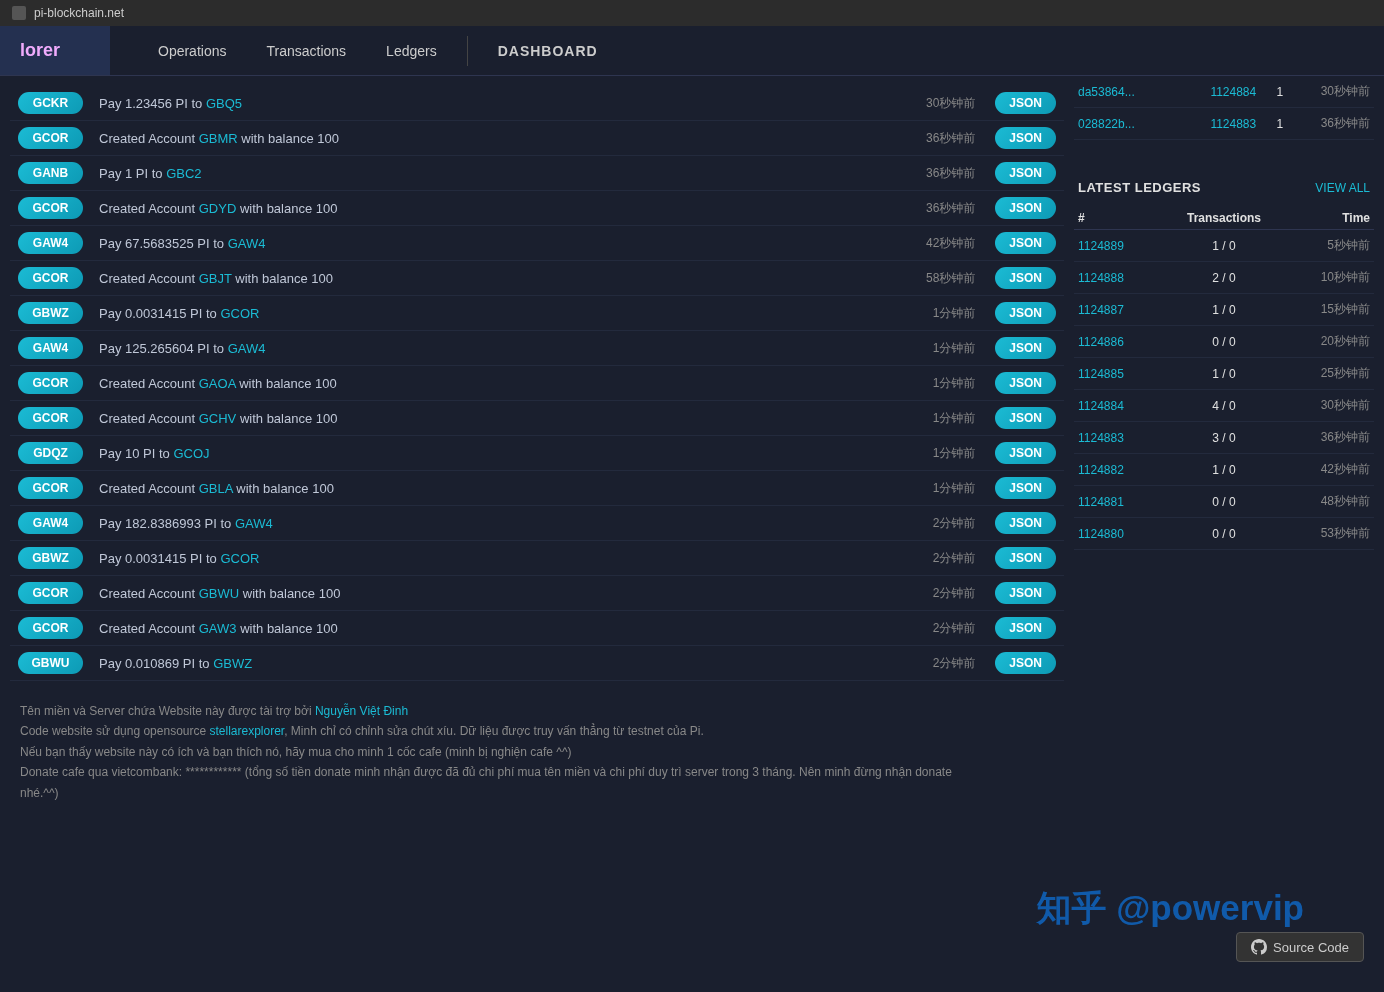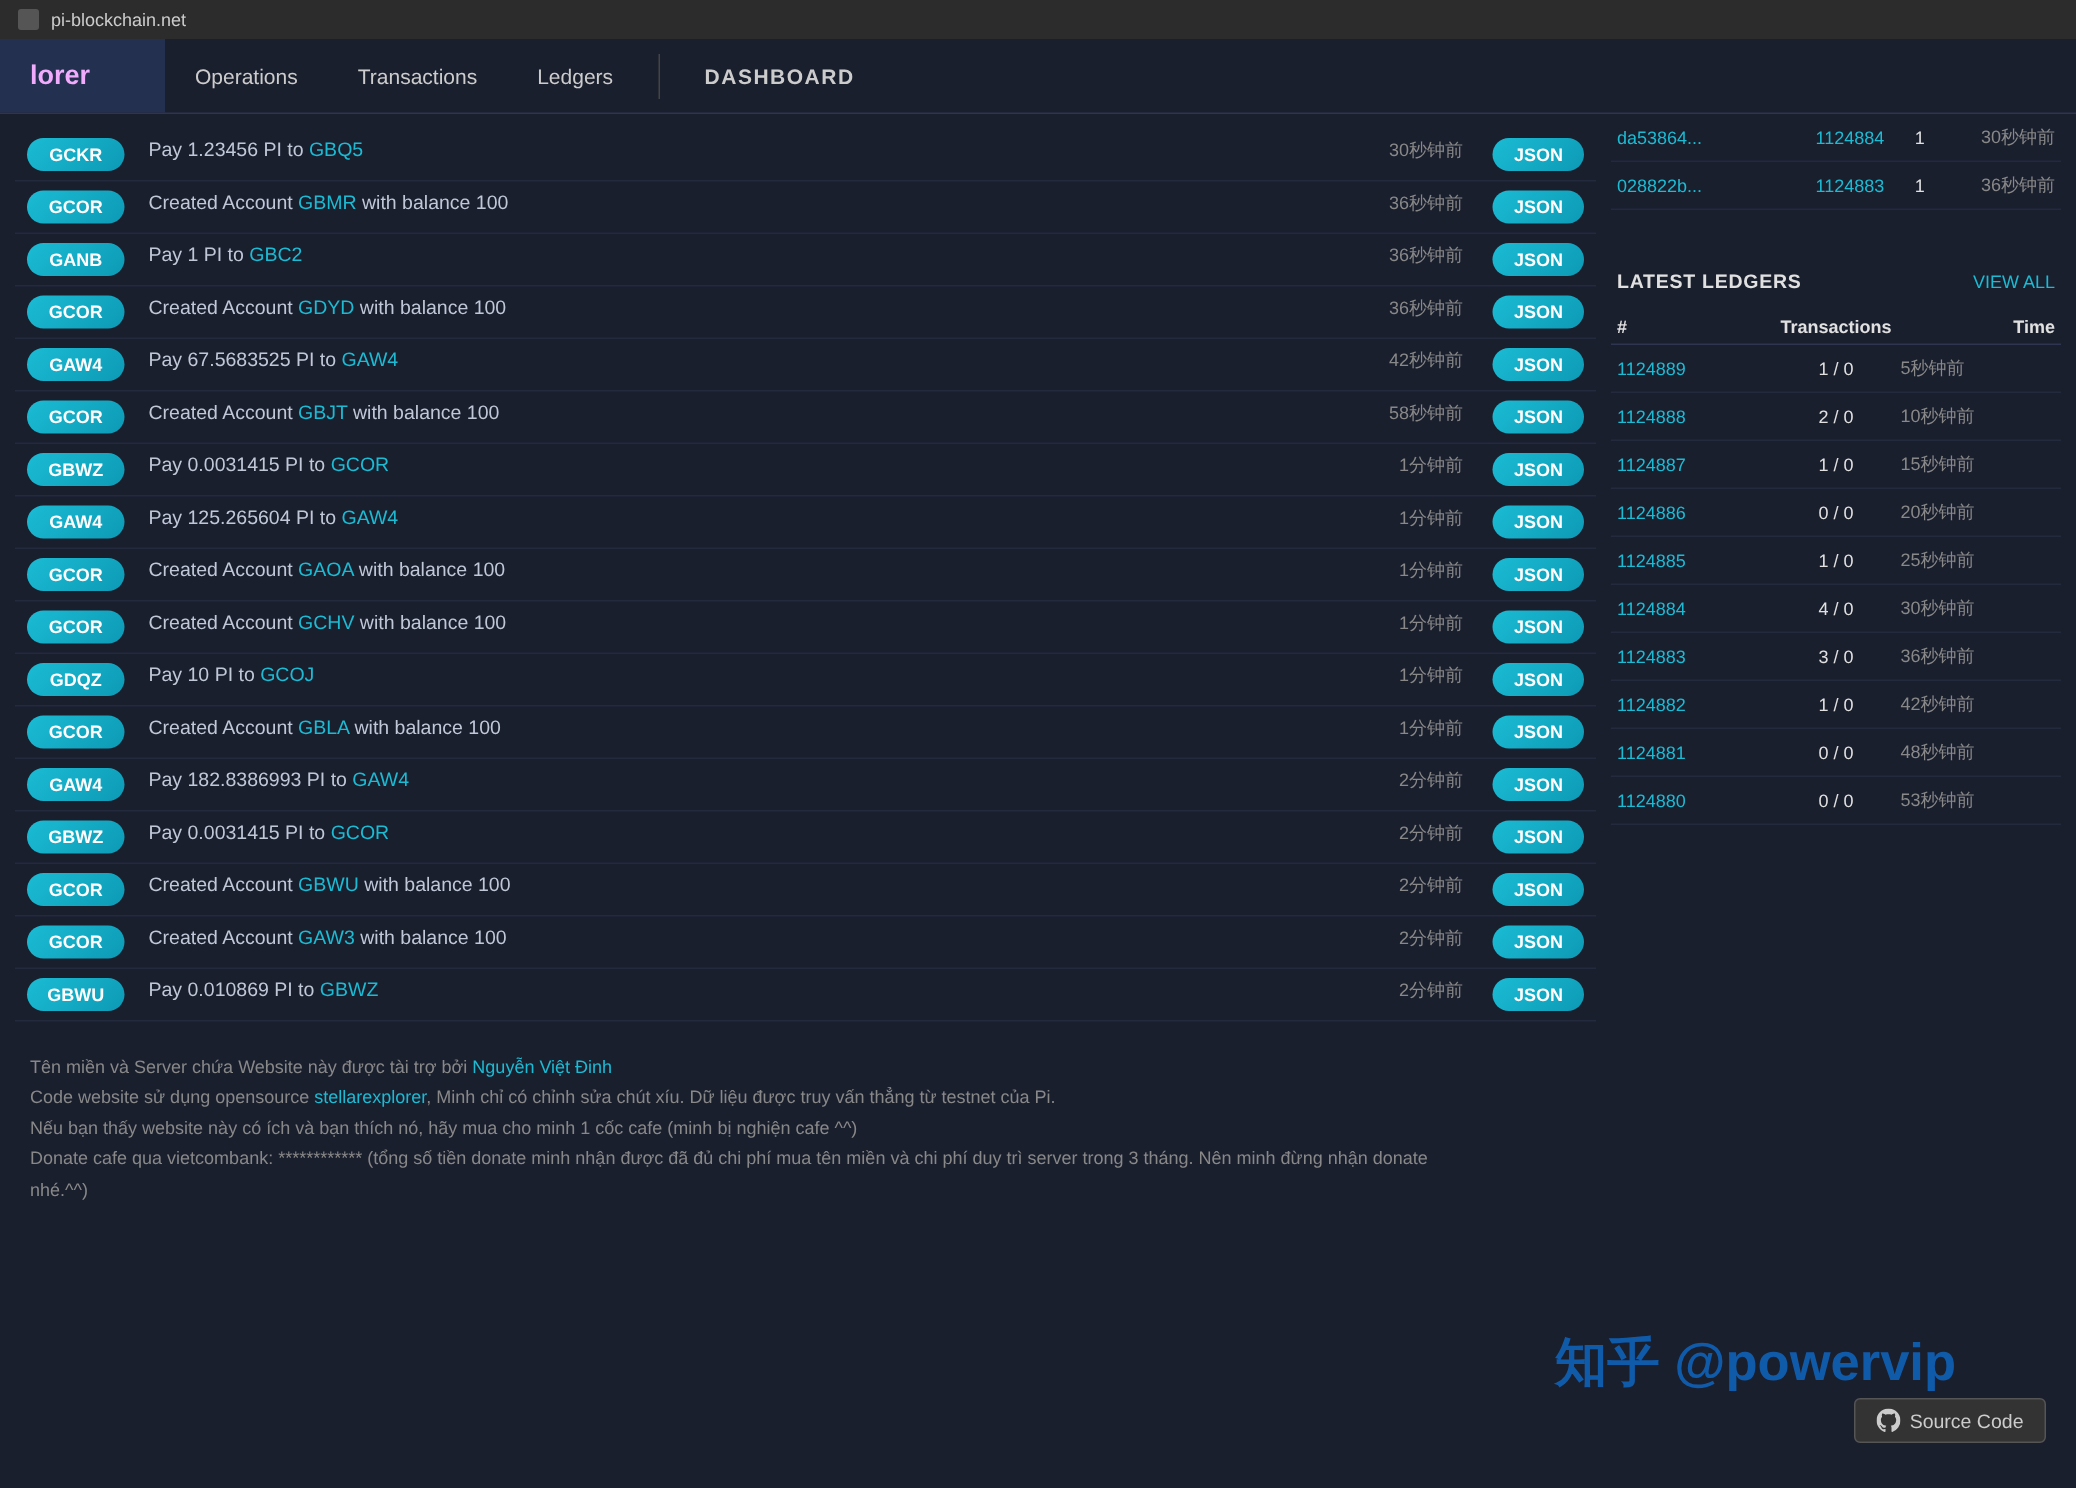--- a/index.html
+++ b/index.html
@@ -47,20 +47,21 @@
       align-items: center;
       font-size: 18px;
       font-weight: bold;
       min-width: 110px;
     }
     .nav-links {
       display: flex;
       align-items: center;
       height: 100%;
       gap: 0;
+      margin-left: 28px;
     }
     .nav-link {
       padding: 0 20px;
       height: 100%;
       display: flex;
       align-items: center;
       color: #ccc;
       cursor: pointer;
       font-size: 14px;
       text-decoration: none;
@@ -94,20 +95,21 @@
       padding: 10px 0 10px 10px;
       min-width: 0;
     }
 
     .op-table {
       width: 100%;
       border-collapse: collapse;
     }
     .op-row {
       display: flex;
+      align-items: center;
       padding: 6px 8px;
       border-bottom: 1px solid #232a3d;
     }
 
     .op-badge {
       background: linear-gradient(135deg, #1bbbd4, #0d9ab5);
       color: #fff;
       padding: 4px 10px;
       border-radius: 15px;
       font-size: 12px;
@@ -236,21 +238,21 @@
       flex: 1.2;
     }
     .ledger-tx {
       color: #e0e0e0;
       flex: 1;
       text-align: center;
     }
     .ledger-time {
       color: #888;
       flex: 1.2;
-      text-align: left;
+      text-align: right;
     }
 
     
     .footer {
       padding: 20px 10px 10px 10px;
       color: #888;
       font-size: 12px;
       line-height: 1.7;
       max-width: 960px;
     }

